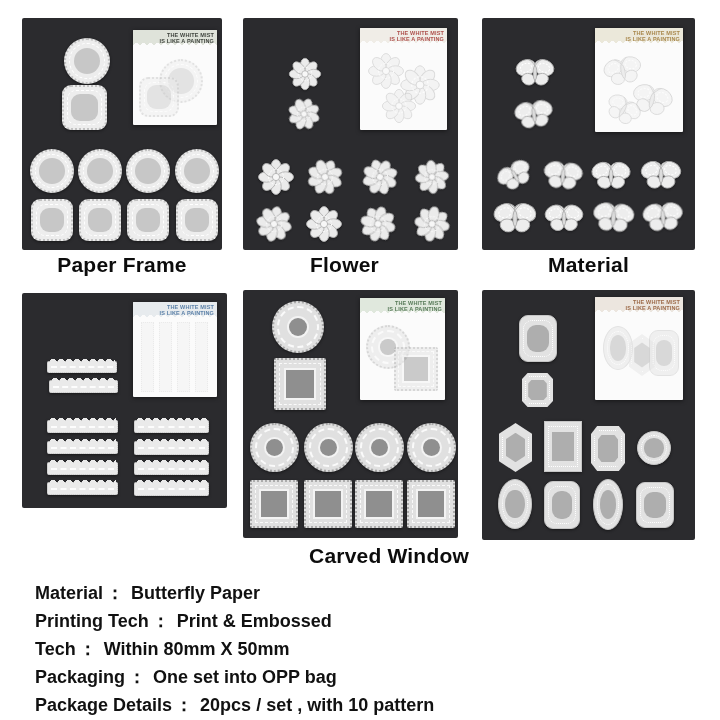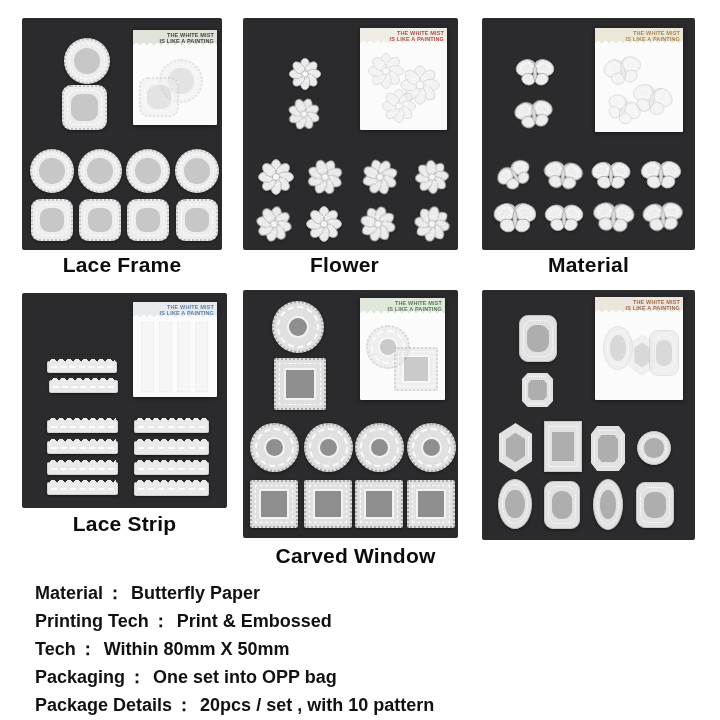--- a/index.html
+++ b/index.html
@@ -116,21 +116,21 @@
       <figcaption class="pkg-header" style="background: rgb(223, 227, 218);">
         <span class="pkg-line" style="color: rgb(61, 66, 60);">THE WHITE MIST</span>
         <span class="pkg-line" style="color: rgb(61, 66, 60);">IS LIKE A PAINTING</span>
       </figcaption>
       <div class="pkg-body">
         <span class="sh lace round ghost" style="left:26px;top:14px;width:44px;height:44px;"></span>
         <span class="sh lace rsq ghost" style="left:6px;top:32px;width:40px;height:40px;"></span>
       </div>
     </figure>
   </section>
-  <div class="caption" style="left:22px;top:253px;width:200px;">Lace Frame</div>
+  <div class="caption" style="left:22px;top:253px;width:200px;">Paper Frame</div>
 
   <section class="card" style="left:243px; top:18px; width:215px; height:232px;">
     <svg class="sh" viewBox="0 0 40 40" style="left:44px;top:38px;width:36px;height:36px;">
         <use href="#flower"></use>
       </svg>
     <svg class="sh" viewBox="0 0 40 40" style="left:43px;top:78px;width:36px;height:36px;transform:rotate(20deg);">
         <use href="#flower"></use>
       </svg>
     <svg class="sh" viewBox="0 0 40 40" style="left:13px; top:139px;width:40px;height:40px;">
         <use href="#flower"></use>
@@ -244,21 +244,20 @@
         <span class="pkg-line" style="color: rgb(91, 128, 168);">IS LIKE A PAINTING</span>
       </figcaption>
       <div class="pkg-body">
         <span class="sh vstrip ghost" style="left:8px; top:5px;width:13px;height:70px;"></span>
         <span class="sh vstrip ghost" style="left:26px;top:5px;width:13px;height:70px;"></span>
         <span class="sh vstrip ghost" style="left:44px;top:5px;width:13px;height:70px;"></span>
         <span class="sh vstrip ghost" style="left:62px;top:5px;width:13px;height:70px;"></span>
       </div>
     </figure>
   </section>
-  <div class="caption" style="left:22px;top:512px;width:205px;">Lace Strip</div>
 
   <section class="card" style="left:243px; top:290px; width:215px; height:248px;">
     <span class="sh shadowed ring" style="left:29px;top:11px;width:52px;height:52px;"></span>
     <span class="sh shadowed cframe" style="left:31px;top:68px;width:52px;height:52px;"></span>
     <span class="sh shadowed ring" style="left:7px;  top:133px;width:49px;height:49px;"></span>
     <span class="sh shadowed ring" style="left:61px; top:133px;width:49px;height:49px;"></span>
     <span class="sh shadowed ring" style="left:112px;top:133px;width:49px;height:49px;"></span>
     <span class="sh shadowed ring" style="left:164px;top:133px;width:49px;height:49px;"></span>
     <span class="sh shadowed cframe" style="left:7px;  top:190px;width:48px;height:48px;"></span>
     <span class="sh shadowed cframe" style="left:61px; top:190px;width:48px;height:48px;"></span>
@@ -268,21 +267,21 @@
       <figcaption class="pkg-header" style="background: rgb(224, 232, 221);">
         <span class="pkg-line" style="color: rgb(87, 122, 88);">THE WHITE MIST</span>
         <span class="pkg-line" style="color: rgb(87, 122, 88);">IS LIKE A PAINTING</span>
       </figcaption>
       <div class="pkg-body">
         <span class="sh ring ghost" style="left:6px;top:12px;width:44px;height:44px;"></span>
         <span class="sh cframe ghost" style="left:34px;top:34px;width:44px;height:44px;"></span>
       </div>
     </figure>
   </section>
-  <div class="caption" style="left:248px;top:544px;width:215px;">Carved Window</div>
+  <div class="caption" style="left:254px;top:544px;width:215px;text-align:right;">Carved Window</div>
 
   <section class="card" style="left:482px; top:290px; width:213px; height:250px;">
     <span class="sh shadowed mframe rsq" style="left:37px;top:25px;width:38px;height:47px;"></span>
     <span class="sh shadowed mframe octagon" style="left:40px;top:83px;width:31px;height:34px;"></span>
     <span class="sh shadowed mframe hexagon" style="left:17px; top:133px;width:33px;height:49px;"></span>
     <span class="sh shadowed mframe" style="left:62px; top:131px;width:38px;height:51px;"></span>
     <span class="sh shadowed mframe octagon" style="left:109px;top:136px;width:34px;height:45px;"></span>
     <span class="sh shadowed mframe round" style="left:155px;top:141px;width:34px;height:34px;"></span>
     <span class="sh shadowed mframe oval" style="left:16px; top:189px;width:34px;height:50px;"></span>
     <span class="sh shadowed mframe rsq" style="left:62px; top:191px;width:36px;height:48px;"></span>

